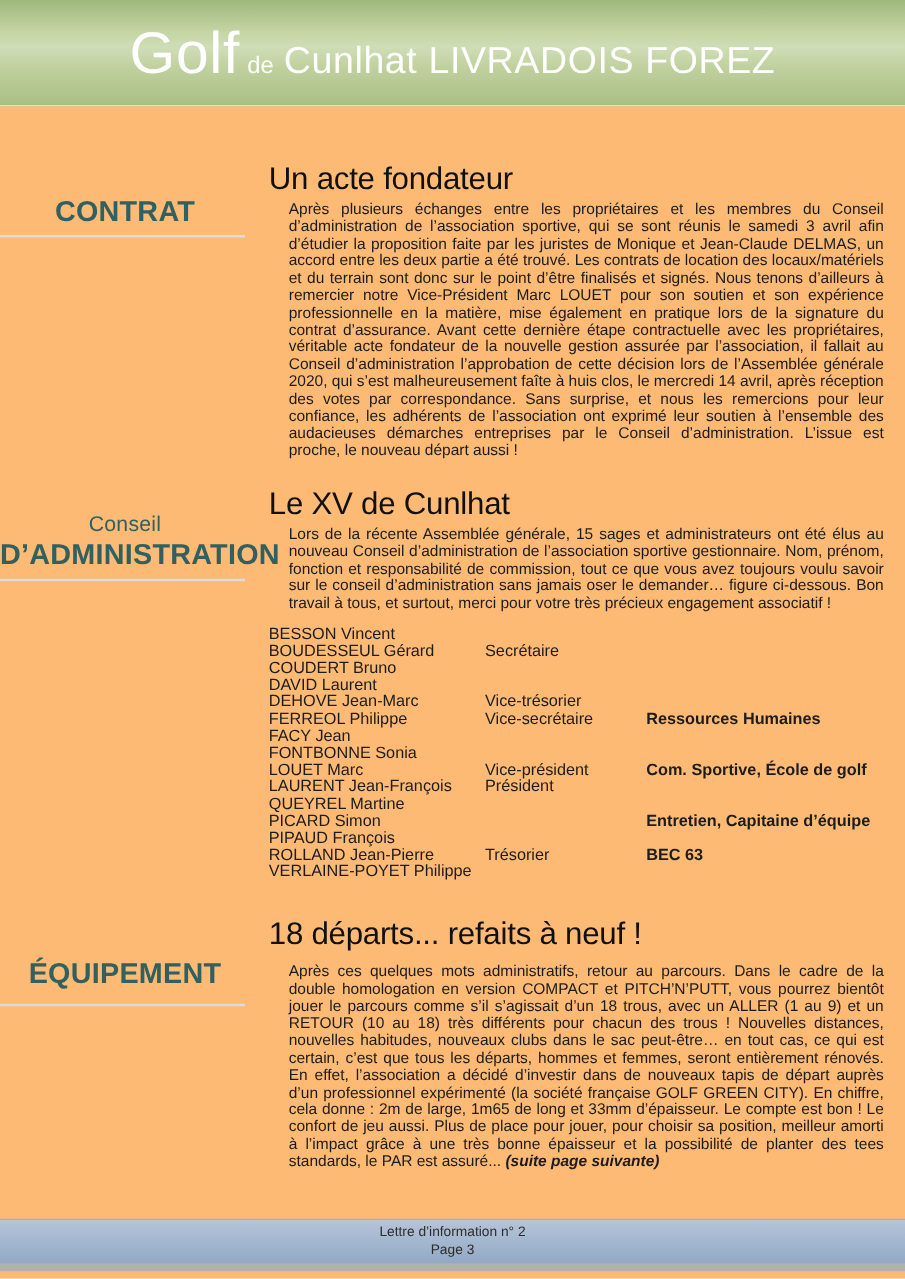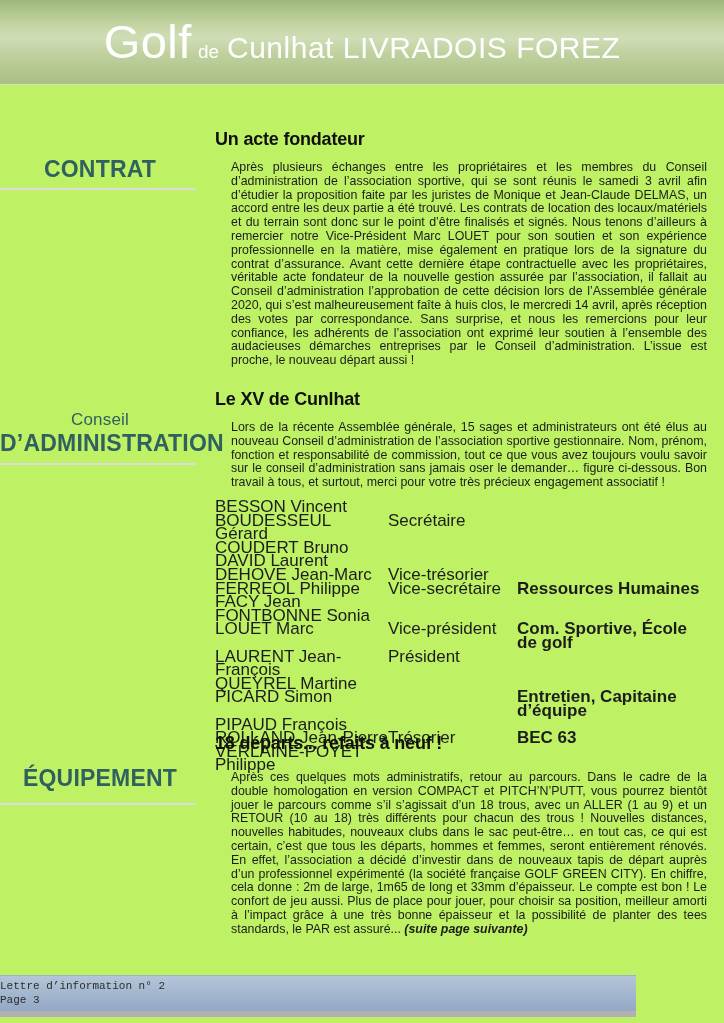--- a/index.html
+++ b/index.html
@@ -1,17 +1,17 @@
 <!DOCTYPE html>
 <html lang="fr"><head>
 <meta charset="utf-8">
 <style>
   html,body{margin:0;padding:0;background:#ffffff;}
   .page{
-    position:relative;width:724px;height:1023px;background:#bef264;
+    position:relative;width:724px;height:1023px;background:#fdba74;
     font-family:"Liberation Sans",sans-serif;overflow:hidden;color:#1f1f1f;
   }
 
   
   .header-band{
     position:absolute;top:0;left:0;width:724px;height:84px;
     background:linear-gradient(180deg,#9fb77d 0%,#c4d5a3 30%,#cfddb6 45%,#bfd09d 65%,#a9bf85 100%);
     border-bottom:1px solid #d4e0c2;
     display:flex;align-items:baseline;justify-content:center;color:#ffffff;
   }
@@ -22,42 +22,42 @@
   
   .side-label{
     position:absolute;left:0;width:200px;text-align:center;
     color:#30605f;font-weight:bold;font-size:23px;letter-spacing:0.2px;
   }
   .side-label.light{font-weight:normal;font-size:17px;}
   .side-rule{position:absolute;left:0;width:196px;height:2px;background:#dcdcdc;}
 
   
   .heading{
-    position:absolute;left:215px;font-size:18px;font-weight:bold;color:#101010;
+    position:absolute;left:215px;font-size:25px;font-weight:normal;color:#101010;
     letter-spacing:-0.2px;white-space:nowrap;
   }
   .para{
     position:absolute;left:215px;width:476px;
     font-size:12.4px;line-height:13.8px;text-align:justify;color:#1c1c1c;margin-left:16px;
   }
   .para .suffix{font-weight:bold;font-style:italic;}
 
   
-  .board{position:absolute;left:215px;top:500px;width:500px;font-size:17px;line-height:13.6px;color:#1c1c1c;}
+  .board{position:absolute;left:215px;top:500px;width:500px;font-size:13px;line-height:13.6px;color:#1c1c1c;}
   .board-row{display:flex;}
   .cell-name{width:173px;flex:none;}
   .cell-role{width:129px;flex:none;}
   .cell-comm{width:190px;flex:none;font-weight:bold;}
 
   
   .footer-band{
-    position:absolute;left:0;top:975px;width:636px;height:31px;
+    position:absolute;left:0;top:975px;width:724px;height:31px;
     background:linear-gradient(180deg,#b5c5d9 0%,#a5b8d0 45%,#92a8c5 100%);
     border-top:1px solid #9fb0c7;border-bottom:6px solid #b1b1b1;
-    color:#2d2d2d;font-size:11px;line-height:13.5px;padding-top:4px;font-family:Liberation Mono, monospace;
+    text-align:center;color:#2d2d2d;font-size:11px;line-height:13.5px;padding-top:4px;
   }
 </style>
 </head>
 <body>
 
 <div class="page">
 
   <div class="header-band">
     <span class="t-golf">Golf</span>
     <span class="t-de">de</span>

